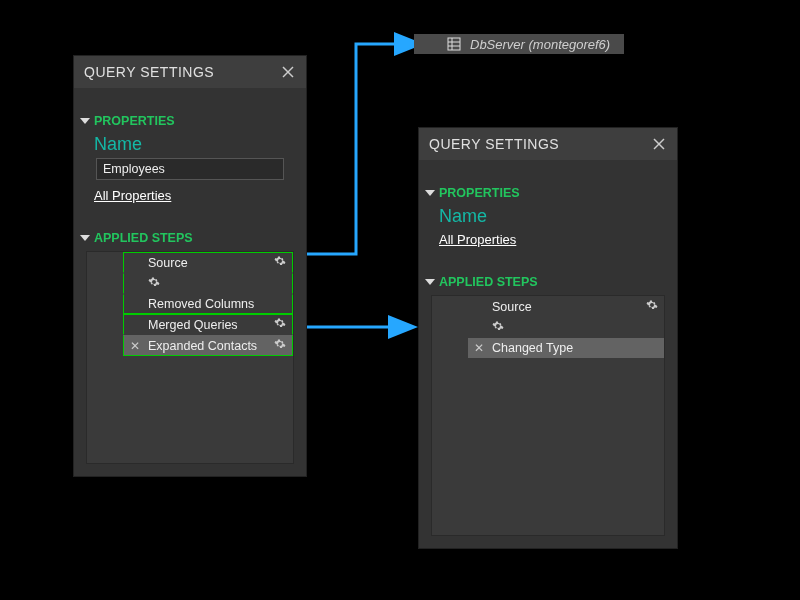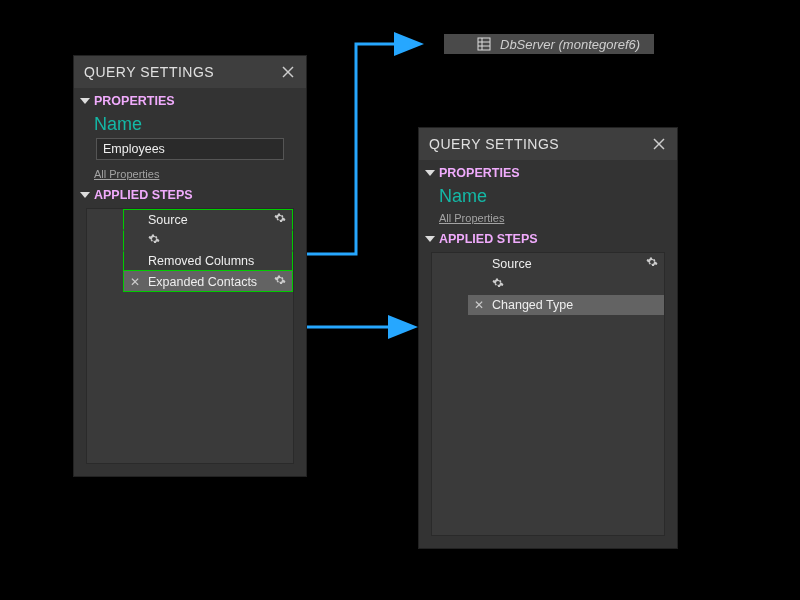--- a/index.html
+++ b/index.html
@@ -46,22 +46,22 @@
     flex: 1;
     display: flex;
     flex-direction: column;
   }
   .section-header {
     display: flex;
     align-items: center;
     gap: 4px;
     font-weight: 600;
     font-size: 12.5px;
-    color: #f0abfc;
-    margin-top: 0;
+    color: #22c55e;
+    margin-top: 20px;
     margin-bottom: 4px;
   }
   .caret {
     width: 0; height: 0;
     border-top: 5px solid transparent;
     border-bottom: 5px solid transparent;
     border-left: 6px solid #ddd;
     transform: rotate(90deg);
     margin-right: 2px;
   }
@@ -73,23 +73,23 @@
   .text-input {
     margin: 0 6px 6px 14px;
     background: #2a2a2a;
     border: 1px solid #555;
     color: #eee;
     font-size: 12.5px;
     padding: 3px 6px;
     width: calc(100% - 28px);
   }
   .link {
-    color: #a3a3a3;
+    color: #ffffff;
     text-decoration: underline;
-    font-size: 11px;
+    font-size: 13px;
     margin: 2px 0 8px 12px;
     cursor: pointer;
     display: inline-block;
   }
   .steps-box {
     background: #3a3a3a;
     border: 1px solid #2a2a2a;
     margin: 2px 4px 4px 4px;
     flex: 1;
   }
@@ -161,21 +161,21 @@
     <marker id="arrowhead" markerWidth="10" markerHeight="8" refX="8" refY="4" orient="auto">
       <polygon points="0 0, 10 4, 0 8" fill="#26a7ff"></polygon>
     </marker>
   </defs>
 
   <path d="M 303 254 L 356 254 L 356 44 L 418 44" stroke="#26a7ff" stroke-width="3" fill="none" marker-end="url(#arrowhead)"></path>
 
   <path d="M 303 327 L 412 327" stroke="#26a7ff" stroke-width="3" fill="none" marker-end="url(#arrowhead)"></path>
 </svg>
 
-<div class="db-chip" style="left:444px; top:34px;padding-left:32px;">
+<div class="db-chip" style="left:414px; top:34px;padding-left:32px;">
   <span class="db-icon">
     <svg width="14" height="14" viewBox="0 0 14 14">
       <rect x="1" y="1" width="12" height="12" fill="none" stroke="#ddd" stroke-width="1"></rect>
       <line x1="1" y1="5" x2="13" y2="5" stroke="#ddd" stroke-width="1"></line>
       <line x1="1" y1="9" x2="13" y2="9" stroke="#ddd" stroke-width="1"></line>
       <line x1="5" y1="1" x2="5" y2="13" stroke="#ddd" stroke-width="1"></line>
     </svg>
   </span>
   <span>DbServer (montegoref6)</span>
 </div>
@@ -214,20 +214,27 @@
         <div class="step-row group-a">
           <span class="step-icon"></span>
           <span class="gear"><svg width="12" height="12" viewBox="0 0 24 24">
               <path fill="#ccc" d="M12 8a4 4 0 100 8 4 4 0 000-8zm9 4a7 7 0 01-.1 1.2l2.1 1.6-2 3.4-2.5-1a7 7 0 01-2 .1l-.4 2.7h-4l-.4-2.7a7 7 0 01-2-1.1l-2.5 1-2-3.4 2.1-1.6A7 7 0 013 12a7 7 0 01.1-1.2L1 9.2l2-3.4 2.5 1a7 7 0 012-1.1L7.9 3h4l.4 2.7a7 7 0 012 1.1l2.5-1 2 3.4-2.1 1.6A7 7 0 0121 12z"></path>
             </svg></span>
         </div>
         <div class="step-row group-a last">
           <span class="step-icon"></span>
           <span class="step-label">Removed Columns</span>
         </div>
+        <div class="step-row group-b first">
+          <span class="step-icon"></span>
+          <span class="step-label">Merged Queries</span>
+          <span class="gear"><svg width="12" height="12" viewBox="0 0 24 24">
+              <path fill="#ccc" d="M12 8a4 4 0 100 8 4 4 0 000-8zm9 4a7 7 0 01-.1 1.2l2.1 1.6-2 3.4-2.5-1a7 7 0 01-2 .1l-.4 2.7h-4l-.4-2.7a7 7 0 01-2-1.1l-2.5 1-2-3.4 2.1-1.6A7 7 0 013 12a7 7 0 01.1-1.2L1 9.2l2-3.4 2.5 1a7 7 0 012-1.1L7.9 3h4l.4 2.7a7 7 0 012 1.1l2.5-1 2 3.4-2.1 1.6A7 7 0 0121 12z"></path>
+            </svg></span>
+        </div>
         <div class="step-row selected group-b last">
           <span class="step-icon">✕</span>
           <span class="step-label">Expanded Contacts</span>
           <span class="gear"><svg width="12" height="12" viewBox="0 0 24 24">
               <path fill="#ccc" d="M12 8a4 4 0 100 8 4 4 0 000-8zm9 4a7 7 0 01-.1 1.2l2.1 1.6-2 3.4-2.5-1a7 7 0 01-2 .1l-.4 2.7h-4l-.4-2.7a7 7 0 01-2-1.1l-2.5 1-2-3.4 2.1-1.6A7 7 0 013 12a7 7 0 01.1-1.2L1 9.2l2-3.4 2.5 1a7 7 0 012-1.1L7.9 3h4l.4 2.7a7 7 0 012 1.1l2.5-1 2 3.4-2.1 1.6A7 7 0 0121 12z"></path>
             </svg></span>
         </div>
       </div>
   </div>
 </div>

